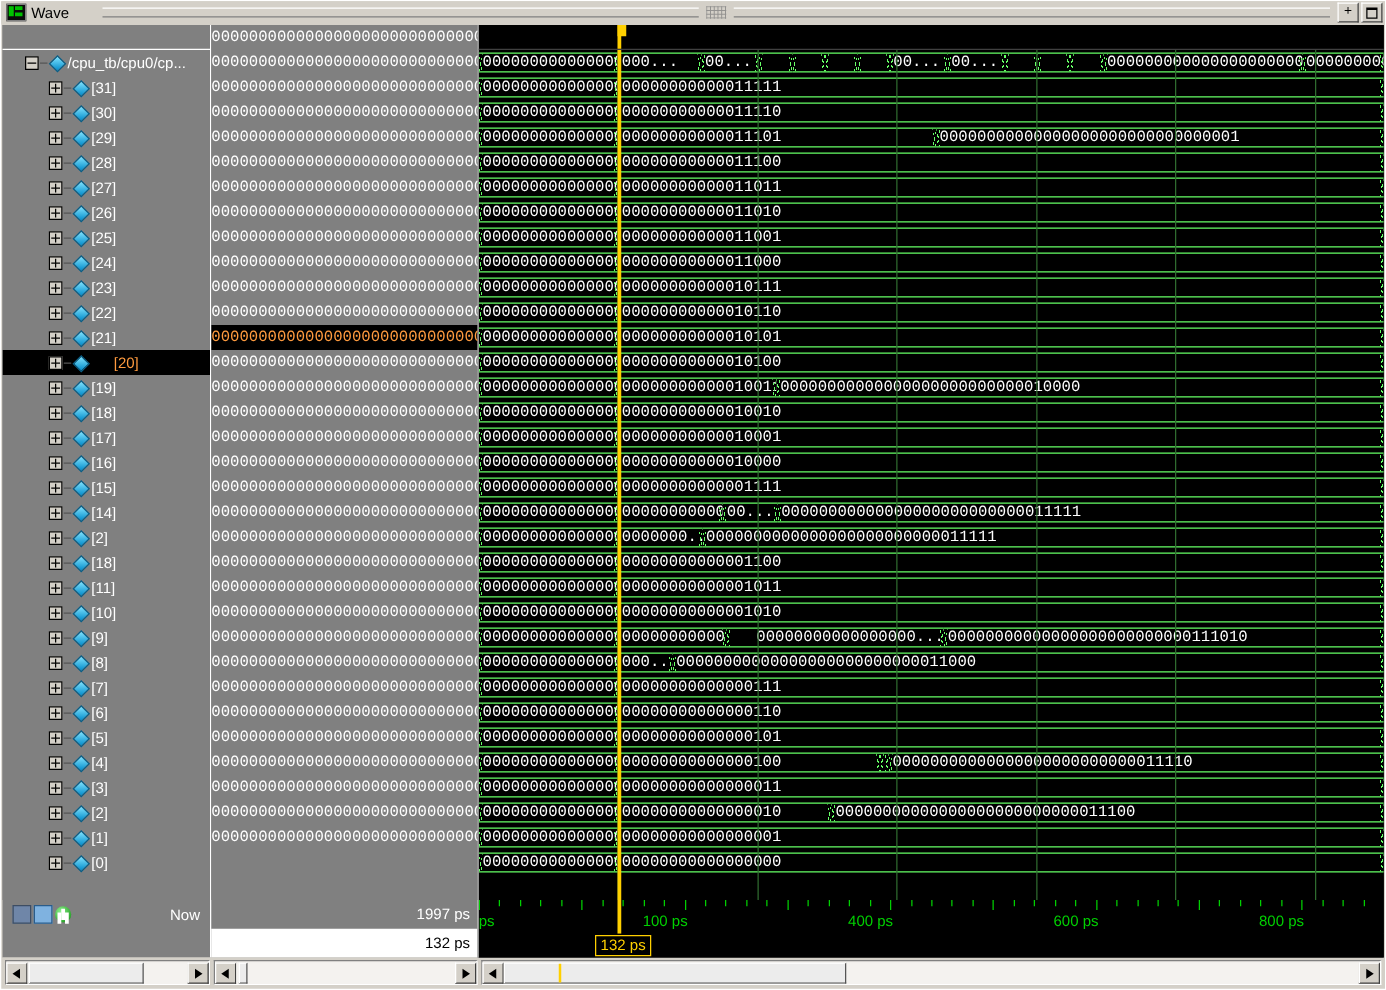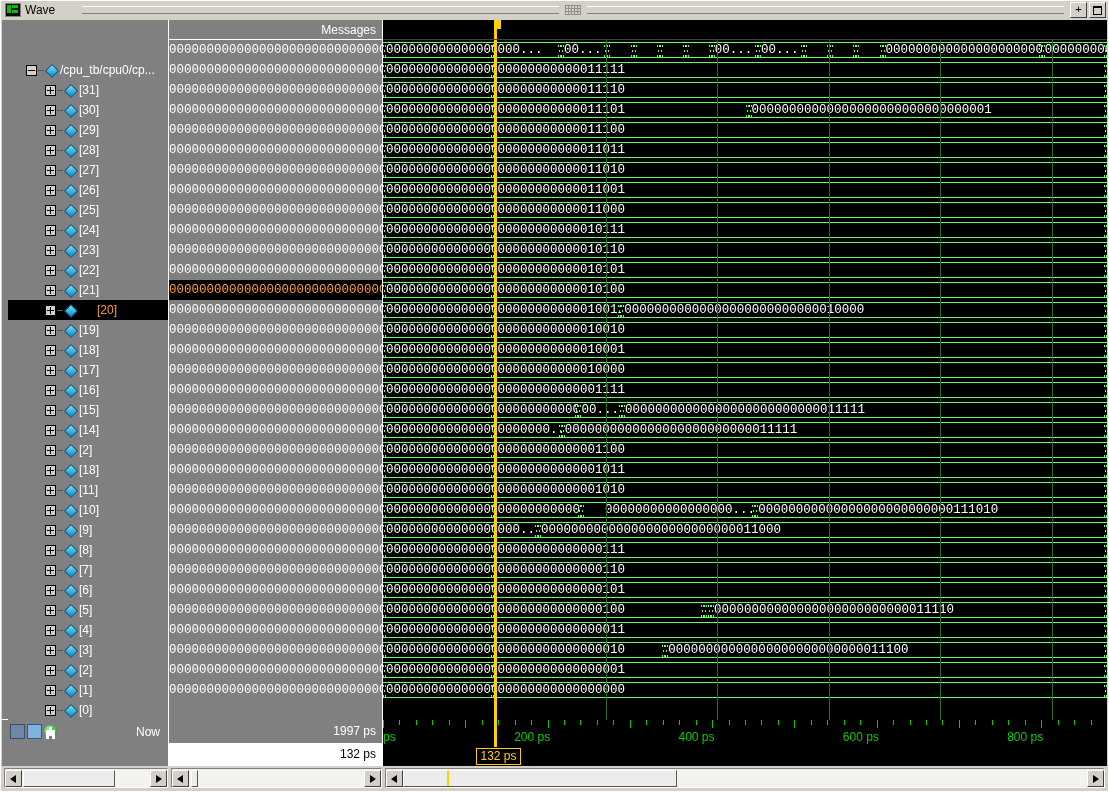--- a/index.html
+++ b/index.html
@@ -24,21 +24,21 @@
   .tb-btn{width:15px;height:14px;margin-left:2px;background:#d4d0c8;
           border:1px solid #fff;border-right-color:#404040;border-bottom-color:#404040;
           font-size:11px;line-height:12px;text-align:center;color:#000;flex:0 0 auto;position:relative;}
   .tb-btn.restore:after{content:"";position:absolute;left:3px;top:3px;width:7px;height:6px;
           border:1px solid #000;border-top-width:2px;}
 
   
   .body{position:absolute;left:1px;top:19px;right:1px;bottom:1px;display:flex;flex-direction:column;}
   .panes{flex:1 1 auto;display:flex;min-height:0;}
 
-  .col-names{width:166px;flex:0 0 auto;display:flex;background:#808080;align-items:flex-end;}
+  .col-names{width:166px;flex:0 0 auto;display:flex;flex-direction:column;background:#808080;}
   .col-values{width:213px;flex:0 0 auto;display:flex;flex-direction:column;background:#808080;
               border-left:1px solid #fff;}
   .col-wave{flex:1 1 auto;display:flex;flex-direction:column;background:#000;
             border-left:1px solid #fff;min-width:0;}
 
   .hdr{height:20px;flex:0 0 auto;background:#808080;color:#fff;font-size:12px;
        display:flex;align-items:center;justify-content:flex-end;padding-right:6px;box-sizing:border-box;
        border-bottom:1px solid #fff;}
   .hdr.wave{background:#000;position:relative;border-bottom:1px solid #404040;}
   .hdr.wave .cur-top{position:absolute;top:0;bottom:0;width:3px;background:#ffd000;}
@@ -445,21 +445,20 @@
               <span class="tline"></span>
               <span class="diam">
                 <i></i>
               </span>
               <span class="lbl">[0]</span>
             </div>
           </div>
       </div>
 
       <div class="col-values">
-        <div class="hdr">Messages</div>
         <div class="rows-values" id="value-rows">
             <div class="vcell">00000000000000000000000000000111</div>
             <div class="vcell">00000000000000000000000000000111</div>
             <div class="vcell">00000000000000000000000000000111</div>
             <div class="vcell">00000000000000000000000000000111</div>
             <div class="vcell">00000000000000000000000000000111</div>
             <div class="vcell">00000000000000000000000000000110</div>
             <div class="vcell">00000000000000000000000000000110</div>
             <div class="vcell">00000000000000000000000000000110</div>
             <div class="vcell">00000000000000000000000000000110</div>
@@ -785,21 +784,21 @@
             <div class="tick maj" style="left: 79.5455%;"></div>
             <div class="tick" style="left: 81.8182%;"></div>
             <div class="tick" style="left: 84.0909%;"></div>
             <div class="tick" style="left: 86.3636%;"></div>
             <div class="tick" style="left: 88.6364%;"></div>
             <div class="tick maj" style="left: 90.9091%;"></div>
             <div class="tick" style="left: 93.1818%;"></div>
             <div class="tick" style="left: 95.4545%;"></div>
             <div class="tick" style="left: 97.7273%;"></div>
             <div class="tlabel" style="left: 0px;">ps</div>
-            <div class="tlabel" style="left: 20.6%; transform: translateX(-50%);">200 ps</div>
+            <div class="tlabel" style="left: 20.6%; transform: translateX(-50%);">100 ps</div>
             <div class="tlabel" style="left: 43.3%; transform: translateX(-50%);">400 ps</div>
             <div class="tlabel" style="left: 66%; transform: translateX(-50%);">600 ps</div>
             <div class="tlabel" style="left: 88.7%; transform: translateX(-50%);">800 ps</div>
             <div class="cursorline" style="left: 15.4%;"></div>
           </div>
         <div class="cur-band">
           <div class="cur-box" id="cur-box" style="left: calc(15.4% - 18px);">132 ps</div>
         </div>
       </div>
     </div>

